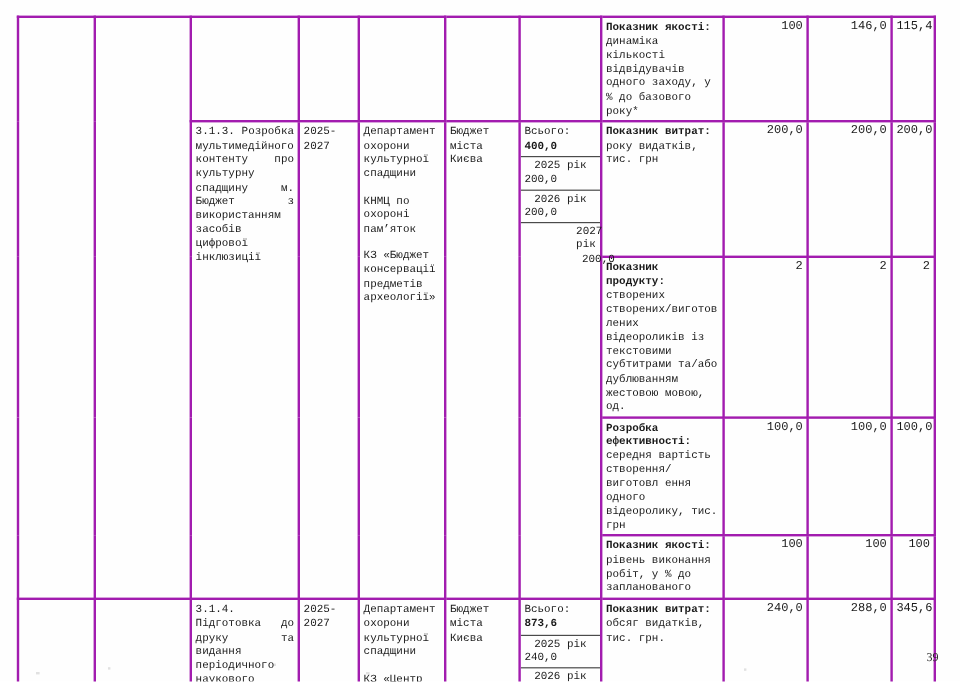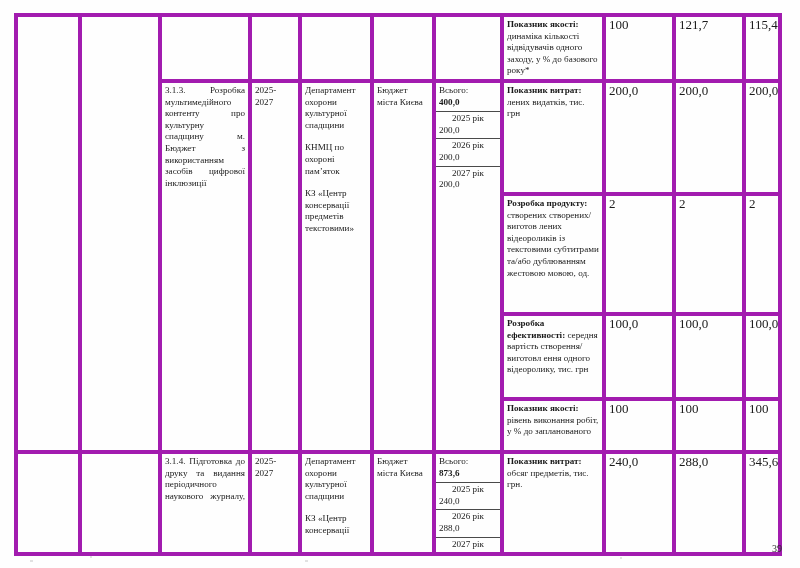--- a/index.html
+++ b/index.html
@@ -34,23 +34,24 @@
     left: 14px;
     top: 13px;
     width: 764px;
     height: 528px;
     border-collapse: collapse;
     table-layout: fixed;
     font-size: 9.1px;
     line-height: 11.6px;
   }
   .doc-table td {
-    border: 4px solid #a21caf;
+    border: 2px solid #a21caf;
     vertical-align: top;
     padding: 2px 3px 2px 3px;
+    font-family: Liberation Mono, monospace;
   }
 
   
   col.c1 { width: 64px; }
   col.c2 { width: 80px; }
   col.c3 { width: 90px; }
   col.c4 { width: 50px; }
   col.c5 { width: 72px; }
   col.c6 { width: 62px; }
   col.c7 { width: 68px; }
@@ -60,24 +61,24 @@
   col.c11 { width: 36px; }
 
   
   .just {
     text-align: justify;
     text-align-last: justify;
     hyphens: none;
   }
   .ctr { }
   .num {
-    text-align: left;
+    text-align: right;
     vertical-align: top;
     padding-top: 7px;
-    font-size: 13px;
+    font-size: 10px;
   }
   .ind-label {
     font-weight: bold;
   }
   .ind-text {
     font-weight: normal;
   }
   .blank { border-color: #4a4a4a; }
 
   
@@ -87,21 +88,21 @@
   .total-head {
     padding: 2px 3px 3px 3px;
     border-bottom: 1px solid #4a4a4a;
   }
   .total-head .tot-lbl { display: block; }
   .total-head .tot-val { display: block; font-weight: bold; }
   .yr-box {
     padding: 1px 3px 2px 3px;
     border-bottom: 1px solid #4a4a4a;
   }
-  .yr-box:last-child { border-bottom: none; }
+  .yr-box:last-child { border-bottom: none; margin-left: 48px; }
   .yr-line {
     display: flex;
     justify-content: center;
   }
   .yr-amt { display: block; }
 
   .para-gap { height: 11px; }
 
   .pagenum {
     position: absolute;
@@ -145,33 +146,33 @@
     <td class="blank"></td>
     <td class="blank"></td>
     <td class="blank"></td>
     <td class="blank"></td>
     <td class="blank"></td>
     <td>
       <span class="ind-label">Показник якості:</span>
       <span class="ind-text">динаміка кількості відвідувачів одного заходу, у %  до базового року*</span>
     </td>
     <td class="num">100</td>
-    <td class="num">121,7</td>
+    <td class="num">146,0</td>
     <td class="num">115,4</td>
   </tr>
 
   <tr style="height:113px;">
     <td class="just" rowspan="4">3.1.3.    Розробка мультимедійного контенту    про культурну спадщину    м. Бюджет    з використанням засобів цифрової інклюзиції</td>
     <td class="ctr" rowspan="4">2025-<br>2027</td>
     <td class="ctr" rowspan="4">
       <div>Департамент охорони культурної спадщини</div>
       <div class="para-gap"></div>
       <div>КНМЦ по охороні пам’яток</div>
       <div class="para-gap"></div>
-      <div>КЗ «Центр консервації предметів текстовими»</div>
+      <div>КЗ «Бюджет консервації предметів археології»</div>
     </td>
     <td class="ctr" rowspan="4">Бюджет міста Києва</td>
     <td class="total-wrap" rowspan="4">
       <div class="total-head">
         <span class="tot-lbl">Всього:</span>
         <span class="tot-val">400,0</span>
       </div>
       <div class="yr-box">
         <span class="yr-line">
               <span>2025 рік</span>
@@ -186,30 +187,30 @@
       </div>
       <div class="yr-box">
         <span class="yr-line">
               <span>2027 рік</span>
             </span>
         <span class="yr-amt">200,0</span>
       </div>
     </td>
     <td>
       <span class="ind-label">Показник витрат:</span>
-      <span class="ind-text">лених видатків, тис. грн</span>
+      <span class="ind-text">року видатків, тис. грн</span>
     </td>
     <td class="num">200,0</td>
     <td class="num">200,0</td>
     <td class="num">200,0</td>
   </tr>
 
   <tr style="height:120px;">
     <td>
-      <span class="ind-label">Розробка продукту:</span>
+      <span class="ind-label">Показник продукту:</span>
       <span class="ind-text">створених створених/виготов лених  відеороликів із текстовими субтитрами та/або дублюванням жестовою мовою, од.</span>
     </td>
     <td class="num">2</td>
     <td class="num">2</td>
     <td class="num">2</td>
   </tr>
 
   <tr style="height:85px;">
     <td>
       <span class="ind-label">Розробка ефективності:</span>
@@ -260,21 +261,21 @@
       </div>
       <div class="yr-box">
         <span class="yr-line">
               <span>2027      рік</span>
             </span>
         <span class="yr-amt"></span>
       </div>
     </td>
     <td>
       <span class="ind-label">Показник витрат:</span>
-      <span class="ind-text">обсяг предметів, тис. грн.</span>
+      <span class="ind-text">обсяг видатків, тис. грн.</span>
     </td>
     <td class="num">240,0</td>
     <td class="num">288,0</td>
     <td class="num">345,6</td>
   </tr>
 
   </tbody>
 </table>
 
 <div class="pagenum">39</div>

